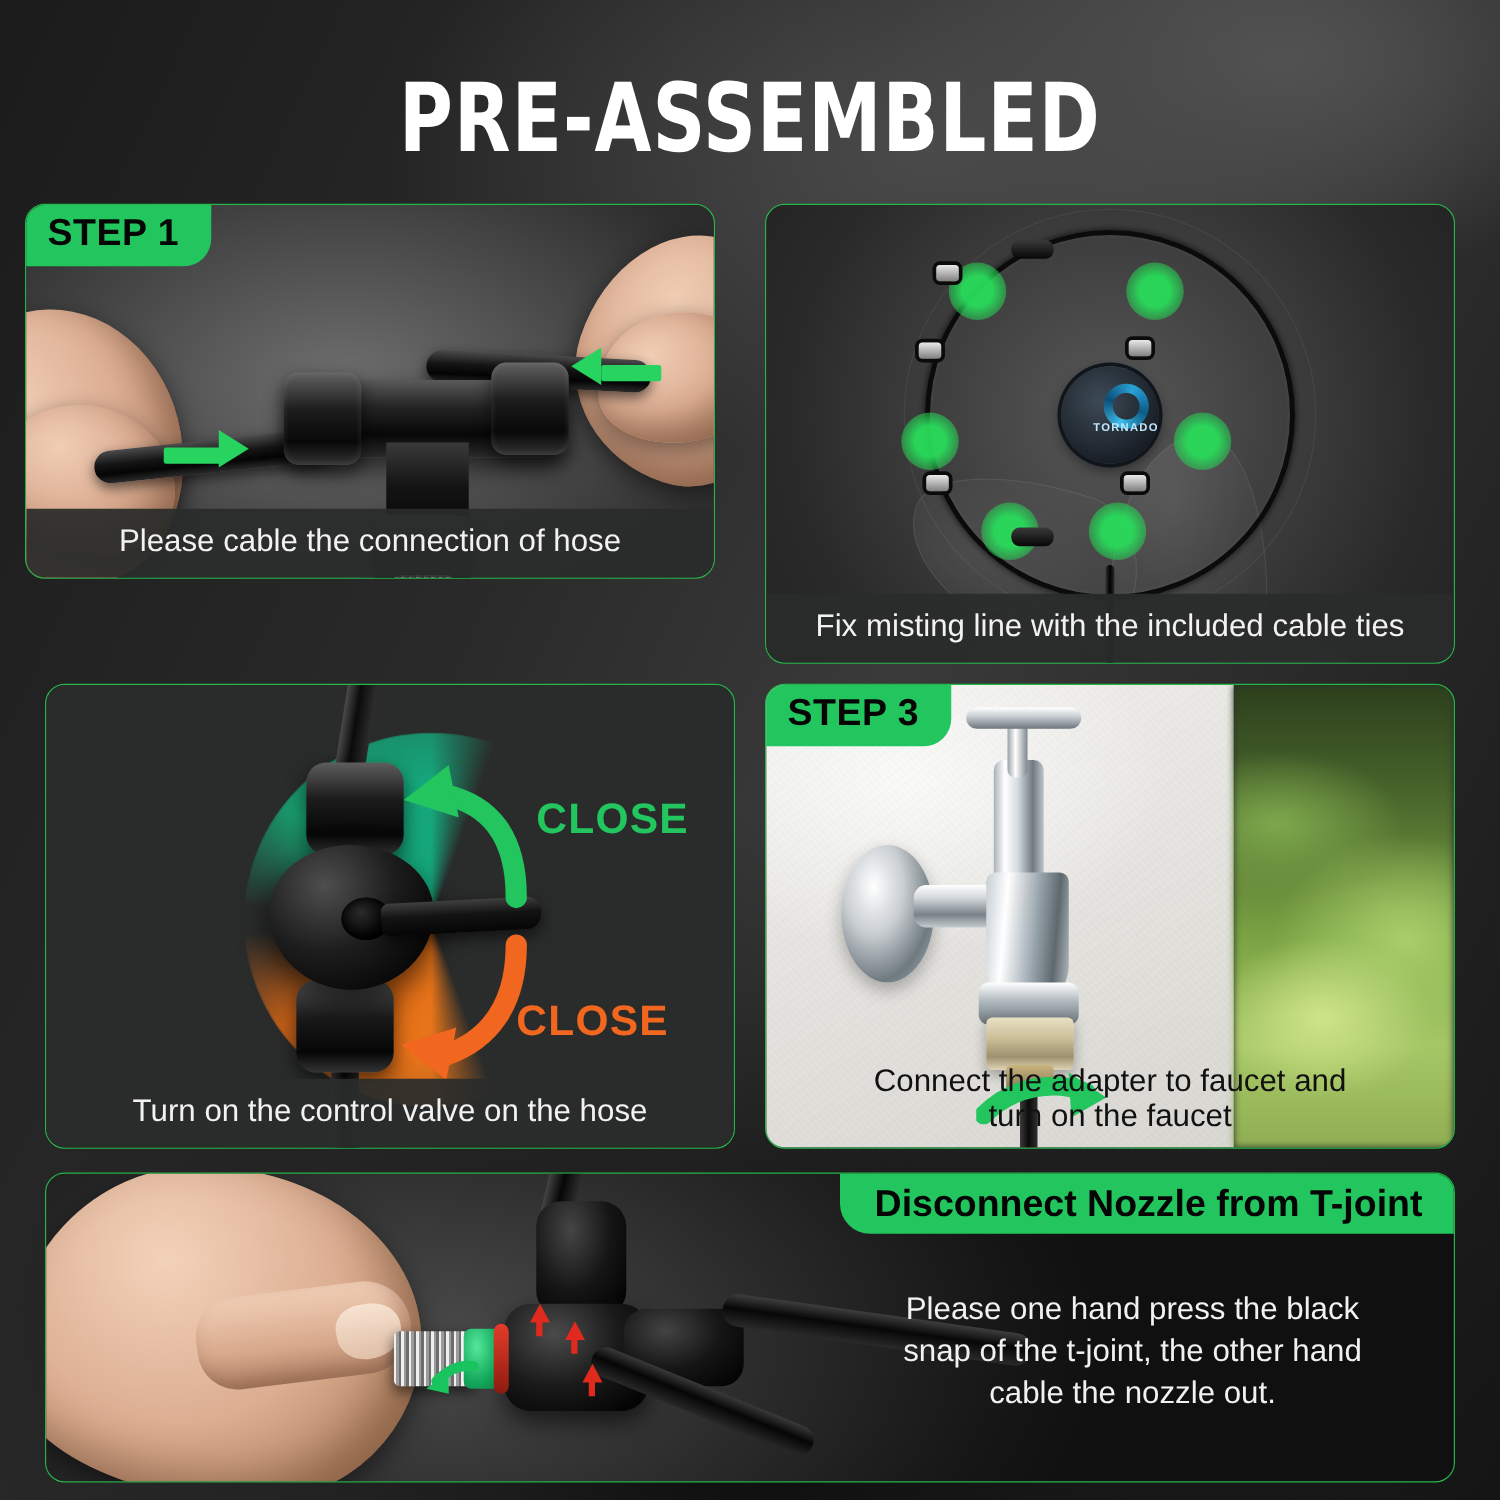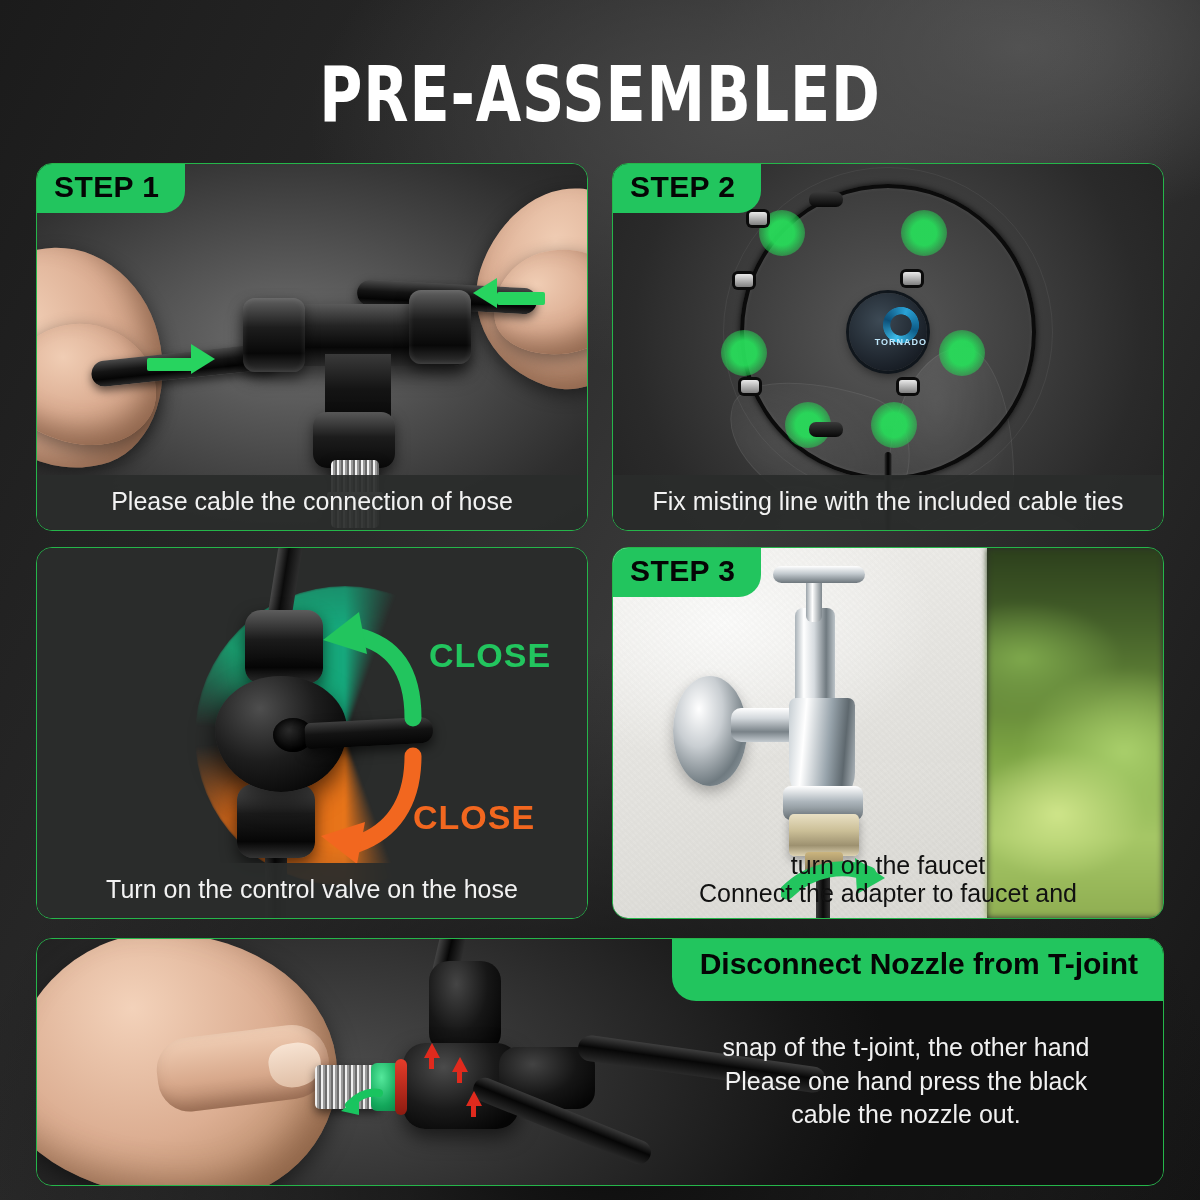--- a/index.html
+++ b/index.html
@@ -65,21 +65,21 @@
     color: #f2f2f2;
     font-size: 25px;
     text-align: center;
     padding: 12px 10px 14px;
     z-index: 6;
   }
   .caption.plain { background: transparent; color: #111; }
   .caption.two-line { line-height: 1.15; font-size: 25px; padding-bottom: 10px; }
 
   
-  #panel-step1 { left: 36px;  top: 163px; width: 552px; height: 368px; }
+  #panel-step1 { left: 20px;  top: 163px; width: 552px; height: 300px; }
   #panel-step2 { left: 612px; top: 163px; width: 552px; height: 368px; }
   #panel-step3 { left: 36px;  top: 547px; width: 552px; height: 372px; }
   #panel-step4 { left: 612px; top: 547px; width: 552px; height: 372px; }
   #panel-bottom{ left: 36px;  top: 938px; width: 1128px; height: 248px; }
 
   
   .s1-bg {
     position:absolute; inset:0;
     background:
       radial-gradient(ellipse 420px 260px at 46% 48%, #6f6f6f 0%, #4a4a4a 45%, #2e2e2e 80%, #262626 100%);
@@ -412,21 +412,21 @@
     border-bottom: 15px solid #e02a1d;
   }
   .red-tail {
     position:absolute; width:5px; height:12px; background:#e02a1d; z-index:6;
   }
 
   .bp-banner {
     position:absolute; right:-1px; top:-1px;
     background:#22c55e; color:#050505;
     font-size:30px; font-weight:700;
-    padding: 9px 26px 20px 28px;
+    padding: 9px 26px 6px 28px;
     border-top-right-radius:16px;
     border-bottom-left-radius:24px;
     z-index:8;
     font-family: "Liberation Sans", sans-serif;
   }
   .bp-text {
     position:absolute; right:22px; top:92px; width:470px;
     color:#f1f1f1; font-size:25px; line-height:1.34; text-align:center;
     z-index:8;
   }
@@ -495,21 +495,20 @@
       <div class="mist-nozzle" style="left:136px; top:48px;"></div>
       <div class="mist-nozzle" style="left:290px; top:108px;"></div>
       <div class="mist-nozzle" style="left:286px; top:216px;"></div>
       <div class="mist-nozzle" style="left:128px; top:216px;"></div>
       <div class="mist-nozzle" style="left:122px; top:110px;"></div>
 
       <div class="mist-tjoint" style="left:196px; top:28px;"></div>
       <div class="mist-tjoint" style="left:196px; top:258px;"></div>
       <div class="feed-hose"></div>
     </div>
-    <div class="badge">STEP 2</div>
     <div class="caption">Fix misting line with the included cable ties</div>
   </div>
 
   <div class="panel" id="panel-step3">
     <div class="photo">
       <div class="s3-bg"></div>
       <div class="s3-fan"></div>
 
       <div class="s3-hose-top"></div>
       <div class="s3-hose-bot"></div>
@@ -551,22 +550,22 @@
       <div class="s4-nut"></div>
       <div class="s4-drop-hose"></div>
 
       <svg width="110" height="58" style="position:absolute; left:168px; top:300px; z-index:6;" viewBox="0 0 110 58">
         <path d="M6 44 C30 20, 64 16, 88 26" stroke="#22c55e" stroke-width="15" fill="none" stroke-linecap="round"></path>
         <polygon points="104,30 74,10 76,46" fill="#22c55e"></polygon>
       </svg>
     </div>
     <div class="badge">STEP 3</div>
     <div class="caption plain two-line">
+      <div>Connect the adapter to faucet and</div>
       <div>turn on the faucet</div>
-      <div>Connect the adapter to faucet and</div>
     </div>
   </div>
 
   <div class="panel" id="panel-bottom">
     <div class="photo">
       <div class="bp-bg"></div>
 
       <div class="bp-hose-up"></div>
       <div class="bp-tj-up"></div>
       <div class="bp-tj"></div>
@@ -589,19 +588,19 @@
       <div class="red-arrow" style="left:429px; top:152px;"></div>
 
       <svg width="46" height="34" style="position:absolute; left:300px; top:146px; z-index:7;" viewBox="0 0 46 34">
         <path d="M42 8 C30 6, 20 12, 12 20" stroke="#19c45f" stroke-width="8" fill="none" stroke-linecap="round"></path>
         <polygon points="4,26 22,12 22,30" fill="#19c45f"></polygon>
       </svg>
     </div>
 
     <div class="bp-banner">Disconnect Nozzle from T-joint</div>
     <div class="bp-text">
+      <div>Please one hand press the black</div>
       <div>snap of the t-joint, the other hand</div>
-      <div>Please one hand press the black</div>
       <div>cable the nozzle out.</div>
     </div>
   </div>
 
 </div>
 
 </body></html>

